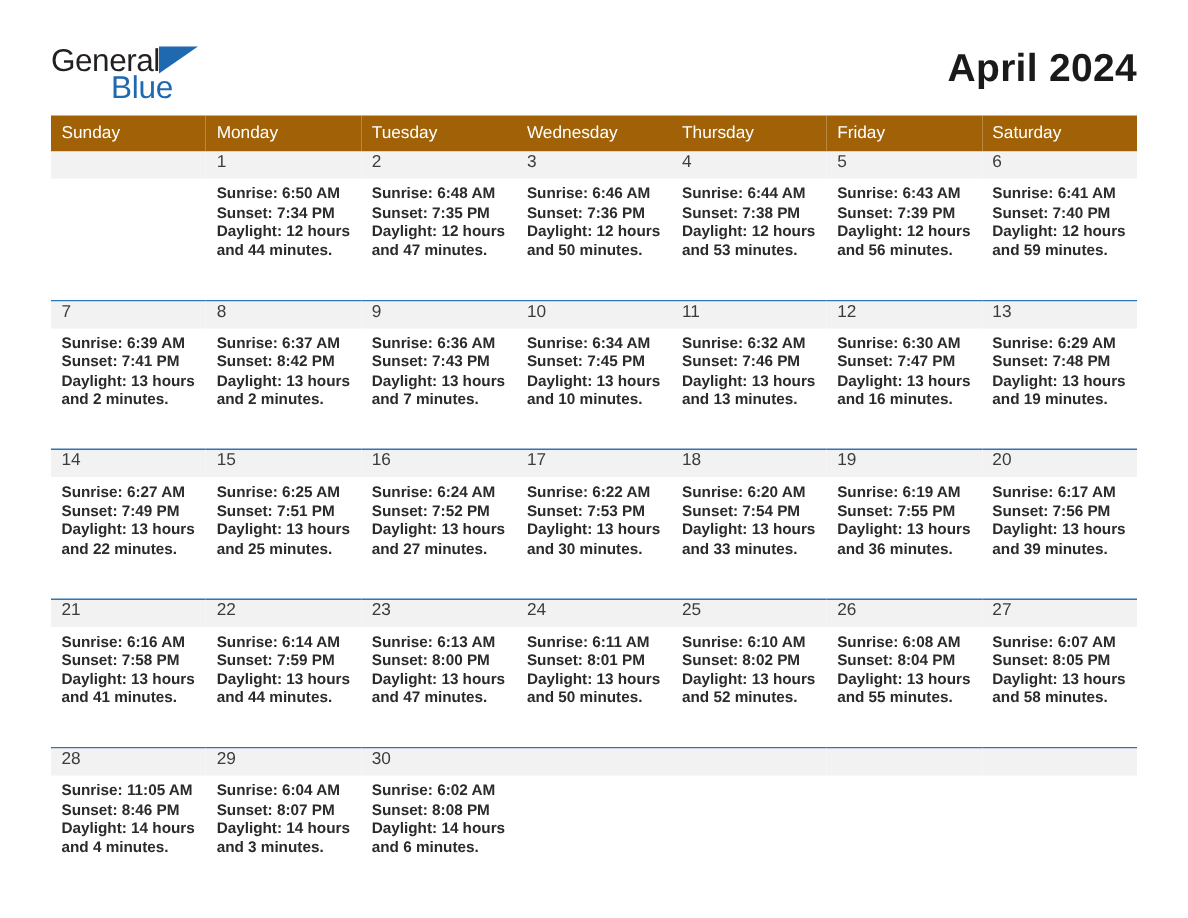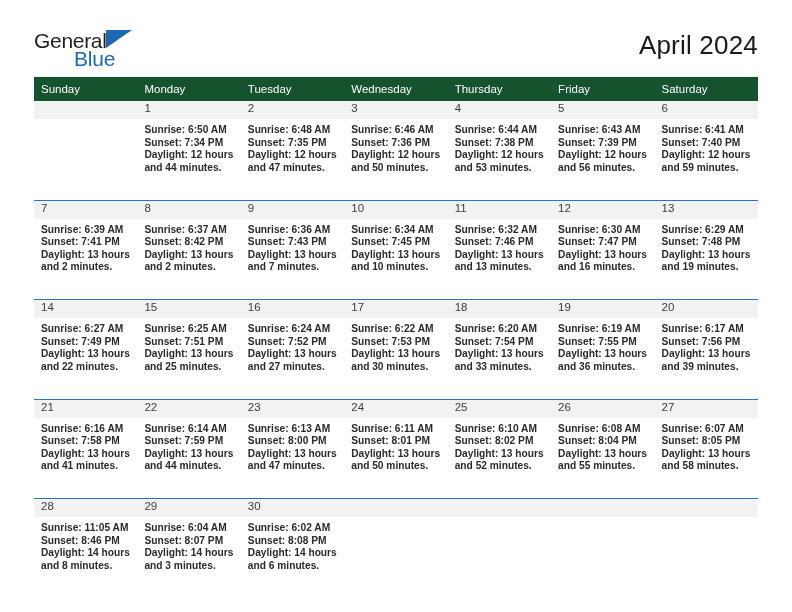--- a/index.html
+++ b/index.html
@@ -28,21 +28,21 @@
     height: 64px;
   }
 
   .logo {
     width: 104px;
     position: relative;
     line-height: 1;
   }
   .logo-row1 {
     display: flex;
-    align-items: flex-start;
+    align-items: center;
   }
   .logo-general {
     font-size: 21px;
     color: #231f20;
     letter-spacing: -0.3px;
   }
   .logo-triangle {
     width: 0;
     height: 0;
     border-left: 26px solid #1f69b0;
@@ -58,39 +58,39 @@
     display: block;
     margin-top: -3px;
   }
 
   .title-block {
     text-align: right;
   }
   .cal-title {
     font-size: 26px;
     color: #1a1a1a;
-    font-weight: normal;
+    font-weight: bold;
     letter-spacing: 0.2px;
   }
   .cal-location {
     font-size: 14px;
     color: #1a1a1a;
     margin-top: 12px;
   }
 
   
   .calendar {
     width: 724px;
     border-collapse: collapse;
     margin-top: 13px;
     table-layout: fixed;
   }
 
   .calendar thead th {
-    background: #14532d;
+    background: #a16207;
     color: #ffffff;
     font-size: 11.5px;
     font-weight: normal;
     text-align: left;
     padding: 6px 0 6px 7px;
     height: 21px;
     vertical-align: middle;
   }
 
   .week-row > td {
@@ -496,21 +496,21 @@
           <td colspan="7"></td>
         </tr>
         <tr class="week-row">
           <td>
             <div class="cell">
               <div class="daynum-band">28</div>
               <div class="cell-body">
                 <div>Sunrise: 11:05 AM</div>
                 <div>Sunset: 8:46 PM</div>
                 <div>Daylight: 14 hours</div>
-                <div>and 8 minutes.</div>
+                <div>and 4 minutes.</div>
               </div>
             </div>
           </td>
           <td>
             <div class="cell">
               <div class="daynum-band">29</div>
               <div class="cell-body">
                 <div>Sunrise: 6:04 AM</div>
                 <div>Sunset: 8:07 PM</div>
                 <div>Daylight: 14 hours</div>

